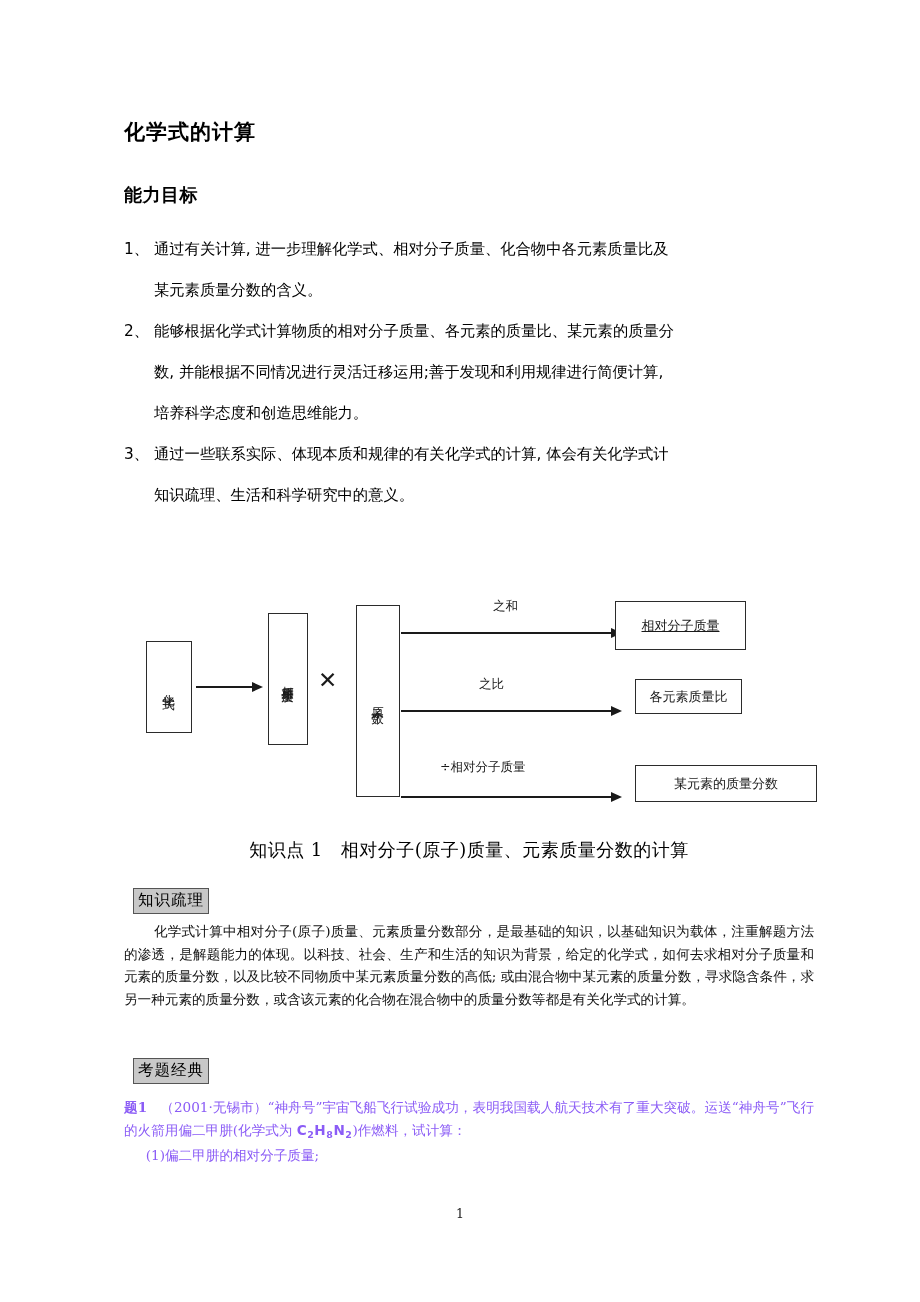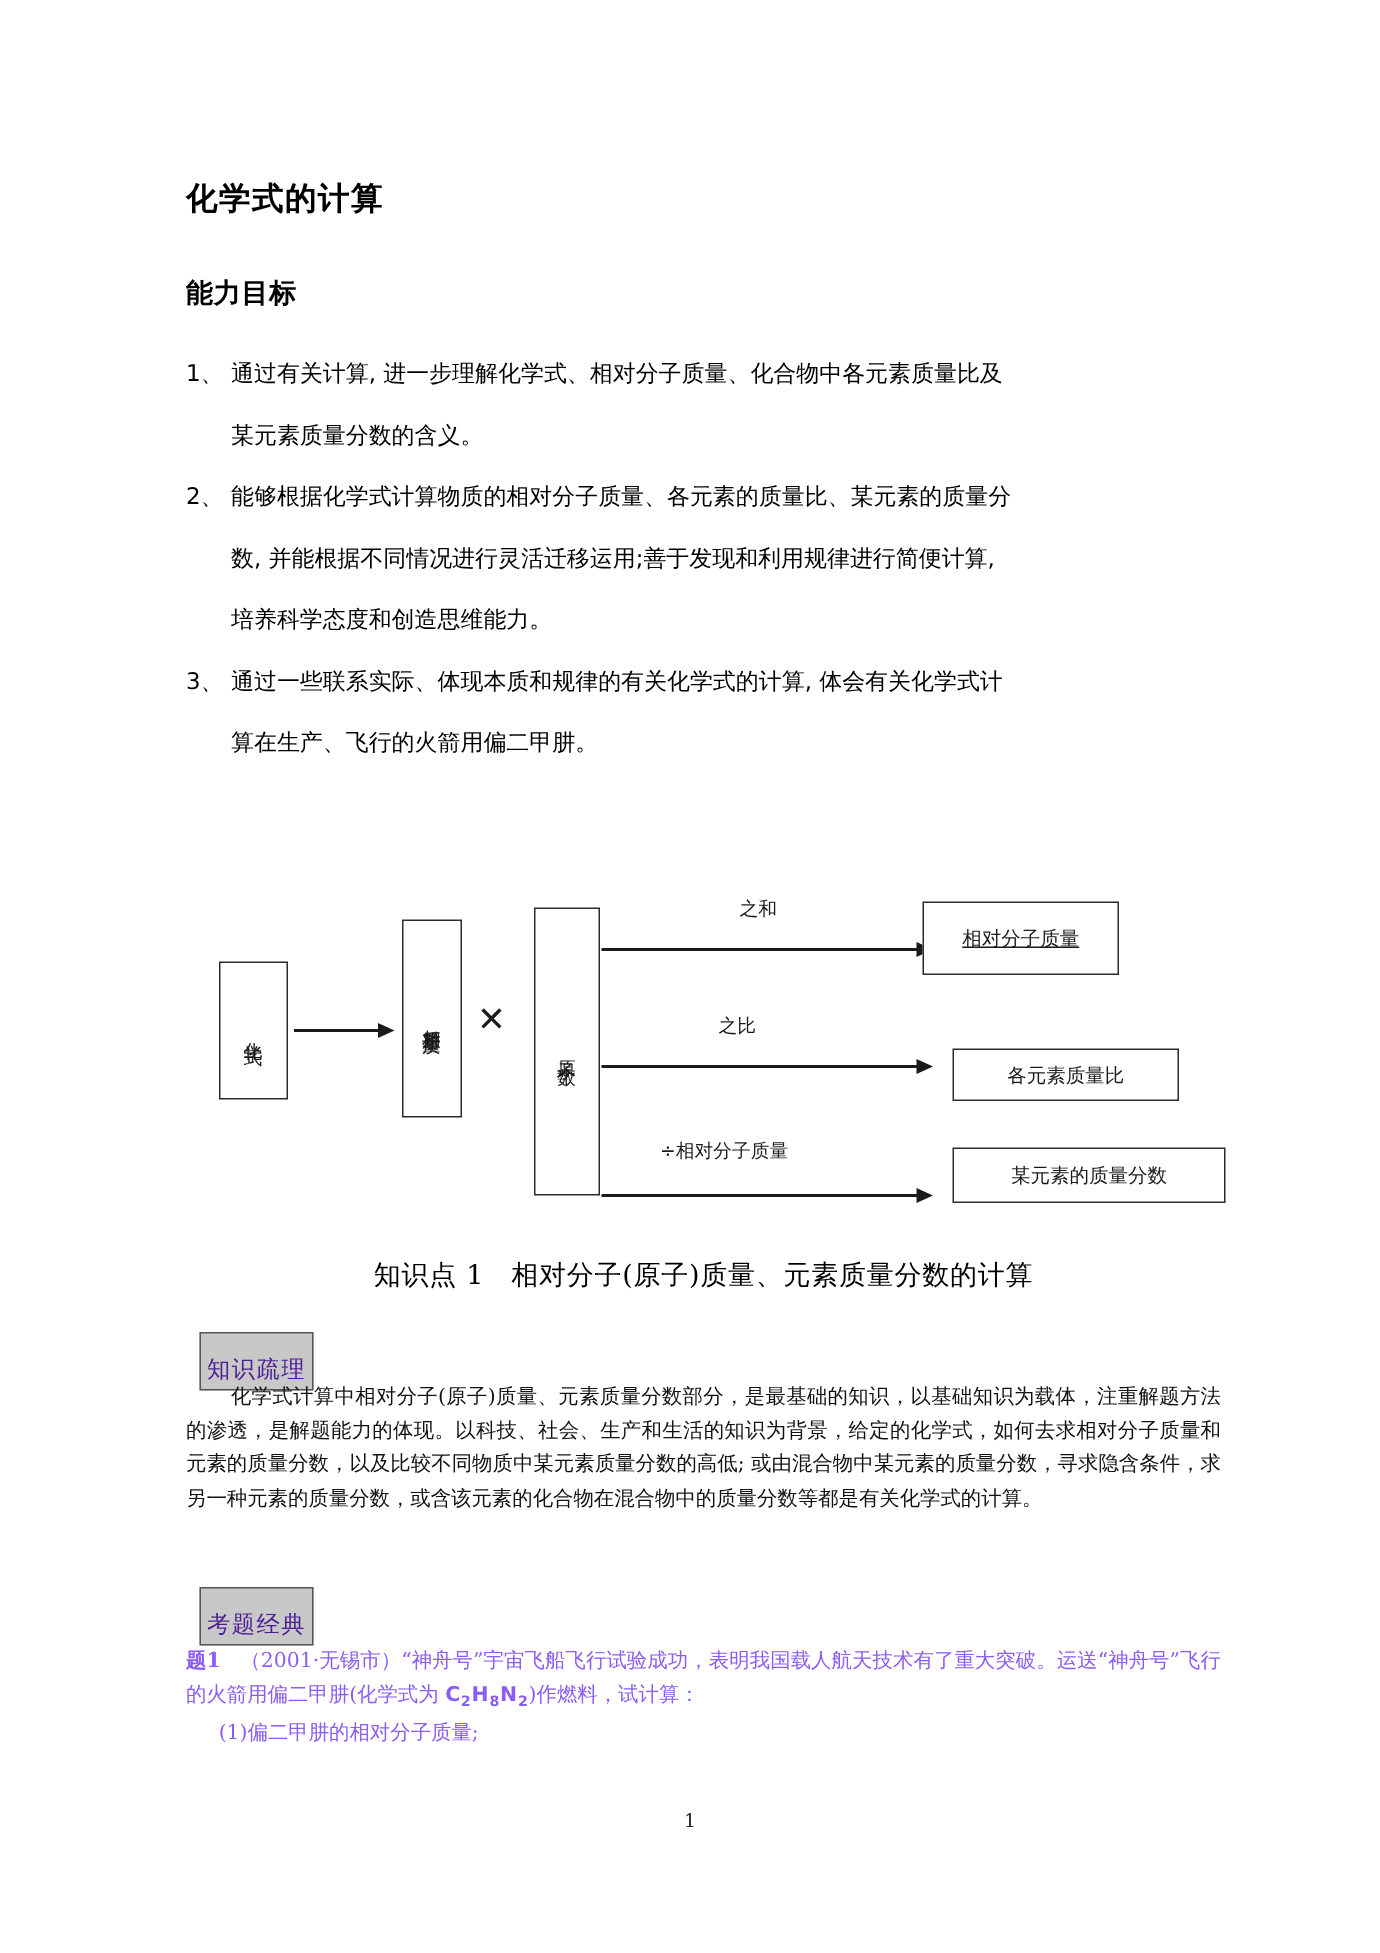--- a/index.html
+++ b/index.html
@@ -91,21 +91,21 @@
     letter-spacing: 2px;
     line-height: 1.05;
     font-size: 12.5px;
   }
   .vtext.narrow { letter-spacing: 1px; }
 
   .box-formula   { left: 22px;  top: 55px;  width: 46px;  height: 92px; }
   .box-relatom   { left: 144px; top: 27px;  width: 40px;  height: 132px; }
   .box-atomnum   { left: 232px; top: 19px;  width: 44px;  height: 192px; }
   .box-out1      { left: 491px; top: 15px;  width: 131px; height: 49px; text-decoration: underline; }
-  .box-out2      { left: 511px; top: 93px;  width: 151px; height: 35px; margin-top: 20px; }
+  .box-out2      { left: 511px; top: 93px;  width: 107px; height: 35px; }
   .box-out3      { left: 511px; top: 179px; width: 182px; height: 37px; }
 
   .times-sign {
     position: absolute;
     left: 194px;
     top: 81px;
     font-size: 23px;
     color: #1a1a1a;
     font-family: "DejaVu Sans", "Liberation Sans", sans-serif;
   }
@@ -159,25 +159,25 @@
     font-family: "DejaVu Serif", "Liberation Serif", serif;
     letter-spacing: 0.5px;
   }
   .kp-heading .gap { display: inline-block; width: 18px; }
 
   
   .tag-box {
     display: inline-block;
     border: 1px solid #555555;
     background: #c8c8c8;
-    padding: 14px 4px 2px 4px;
+    padding: 1px 4px 2px 4px;
     font-size: 15.5px;
     font-family: "DejaVu Serif", "Liberation Serif", serif;
     letter-spacing: 1px;
-    color: #4c1d95;
+    color: #000000;
   }
   .tag-wrap-1 { position: absolute; left: 133px; top: 888px; }
   .tag-wrap-2 { position: absolute; left: 133px; top: 1058px; }
 
   
   .serif-para {
     position: absolute;
     left: 124px;
     width: 690px;
     font-family: "DejaVu Serif", "Liberation Serif", serif;
@@ -262,21 +262,21 @@
           <span class="ln">能够根据化学式计算物质的相对分子质量、各元素的质量比、某元素的质量分</span>
           <span class="ln">数, 并能根据不同情况进行灵活迁移运用;善于发现和利用规律进行简便计算,</span>
           <span class="ln">培养科学态度和创造思维能力。</span>
         </span>
       </div>
 
       <div class="goal-item">
         <span class="goal-num">3、</span>
         <span class="goal-text">
           <span class="ln">通过一些联系实际、体现本质和规律的有关化学式的计算, 体会有关化学式计</span>
-          <span class="ln">算在生产、飞行的火箭用偏二甲肼。</span>
+          <span class="ln">知识疏理、生活和科学研究中的意义。</span>
         </span>
       </div>
 
     </div>
   </div>
 
   <div class="diagram">
 
     <div class="dbox box-formula">
       <span class="vtext">化学式</span>

